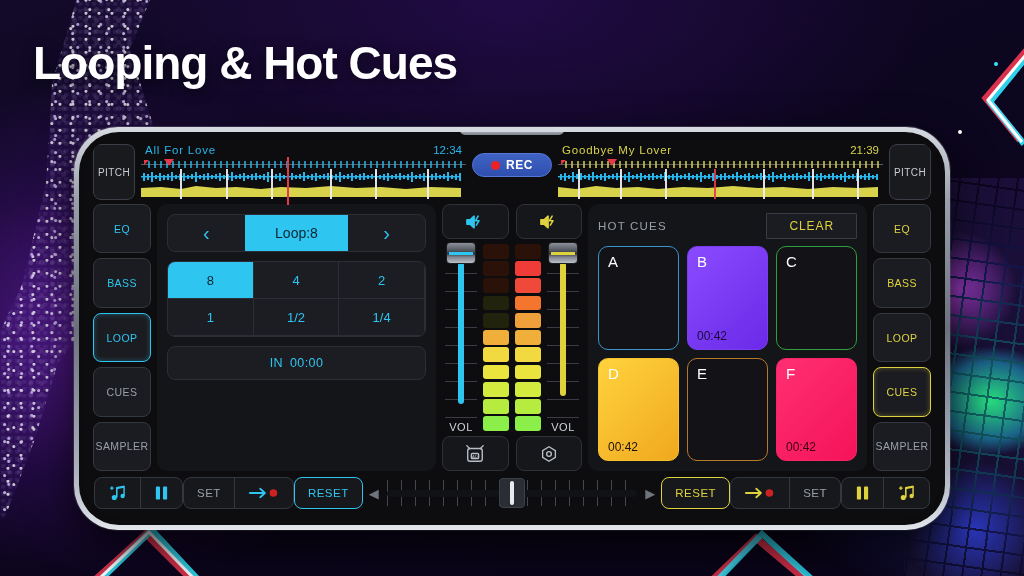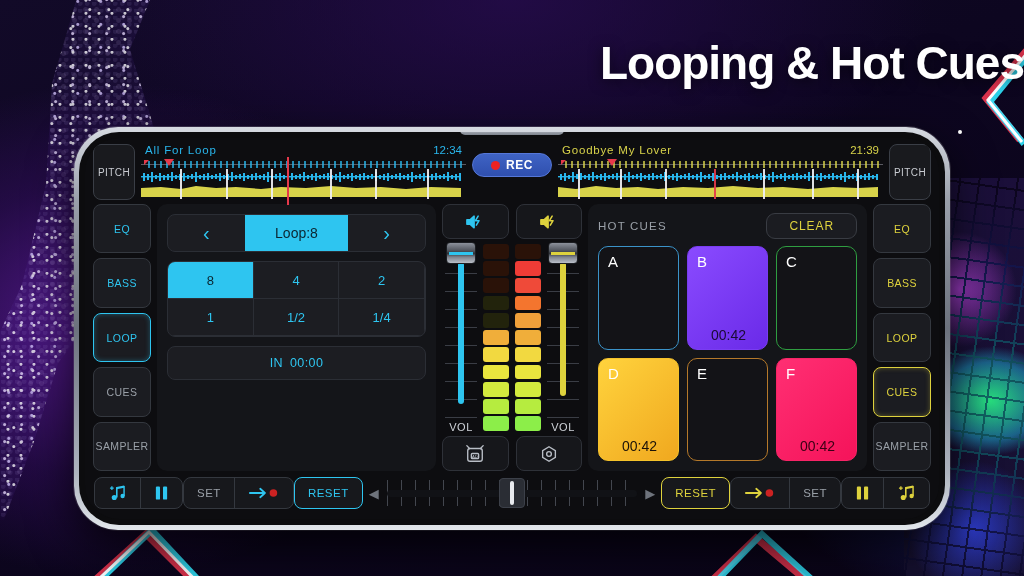--- a/index.html
+++ b/index.html
@@ -56,21 +56,21 @@
   }
   
   .neon { position: absolute; }
   #neon-tr { right: -10px; top: 36px; width: 140px; height: 120px; }
   #neon-bl { left: 70px; bottom: -14px; width: 200px; height: 90px; }
   #neon-br { right: 130px; bottom: -16px; width: 200px; height: 80px; }
 
   
   #heading {
     position: absolute; top: 36px; left: 0; width: 100%;
-    text-align: right; color: #fff;
+    text-align: left; color: #fff;
     font-size: 46px; font-weight: bold; letter-spacing: -1px;
     text-shadow: 0 2px 14px rgba(0,0,0,.6);
     padding-left: 33px;
   }
 
   
   #phone {
     position: absolute; left: 74px; top: 127px; width: 876px; height: 403px;
     border-radius: 44px;
     background: linear-gradient(180deg,#d7dbe2 0%, #9aa0ab 18%, #6c727d 50%, #aeb4bf 86%, #e3e7ec 100%);
@@ -182,26 +182,26 @@
     border:1px solid #1c1e22; }
   .fader-cap .cline { position:absolute; left:2px; right:2px; top:9px; height:3px; }
   .vol-lbl { font-size:11px; color:#cfd3d9; padding-top:3px; letter-spacing:.5px; }
   .led-col { width:26px; display:flex; flex-direction:column; gap:2.5px; padding-top:2px; padding-bottom:2px; }
   .led { flex:1; border-radius:3px; }
 
   
   #cues-panel { flex:1; padding:9px 10px 10px 10px; display:flex; flex-direction:column; gap:7px; min-width:0; }
   .cues-head { display:flex; align-items:center; justify-content:space-between; }
   .cues-title { color:#9aa0a8; font-size:11.5px; letter-spacing:1.2px; }
-  #clear-btn { border:1px solid #393c43; border-radius:9px; background:#1b1c21; color:#ded23d;
+  #clear-btn { border:1px solid #393c43; border-radius:1px; background:#1b1c21; color:#ded23d;
     font-size:12px; letter-spacing:.9px; padding:5px 22px; }
   .cue-grid { flex:1; display:grid; grid-template-columns:repeat(3,1fr); grid-template-rows:repeat(2,1fr); gap:8px; }
   .cue-pad { border-radius:10px; position:relative; padding:6px 9px; }
   .cue-letter { font-size:15px; color:#fff; }
-  .cue-time { position:absolute; left:23px; bottom:6px; font-size:14px; color:#1c1209; }
+  .cue-time { position:absolute; left:9px; bottom:6px; font-size:12px; color:#1c1209; }
 
   
   #transport { height:48px; display:flex; align-items:center; padding:0 9px 4px 9px; }
   .tp-group { display:flex; border:1px solid #34383f; border-radius:8px; overflow:hidden; background:#17181c; height:32px; }
   .tp-btn { display:flex; align-items:center; justify-content:center; padding:0 13px; color:#9aa0a8; font-size:11.5px;
     border-right:1px solid #34383f; letter-spacing:.5px; }
   .tp-btn:last-child { border-right:none; }
   .tp-solo { border:1px solid #34383f; border-radius:8px; background:#17181c; height:32px;
     display:flex; align-items:center; justify-content:center; padding:0 13px; font-size:11.5px; letter-spacing:.5px; }
   .tp-solo.cyan { border-color:#2ec5f0; color:#2ec5f0; }
@@ -248,21 +248,21 @@
   <div id="phone-inner">
     <div id="notch"></div>
     <div id="screen">
 
       <div id="wave-row">
 
         <div class="pitch-btn">PITCH</div>
 
         <div class="deck-wave deckA">
           <div class="wave-top">
-            <span class="track-name">All For Loop</span>
+            <span class="track-name">All For Love</span>
             <span class="track-time">12:34</span>
           </div>
           <div class="wave-canvas">
             <div class="overview" style="color:#29b6ec">
               <div class="ov-line"></div>
                 <div class="ov-dots"></div>
               <div class="ov-flag" style="left:1%"></div>
               <div class="ov-tri" style="left:7%"></div>
             </div>
             <svg class="wv wv-blue" viewBox="0 0 320 13" preserveAspectRatio="none">

